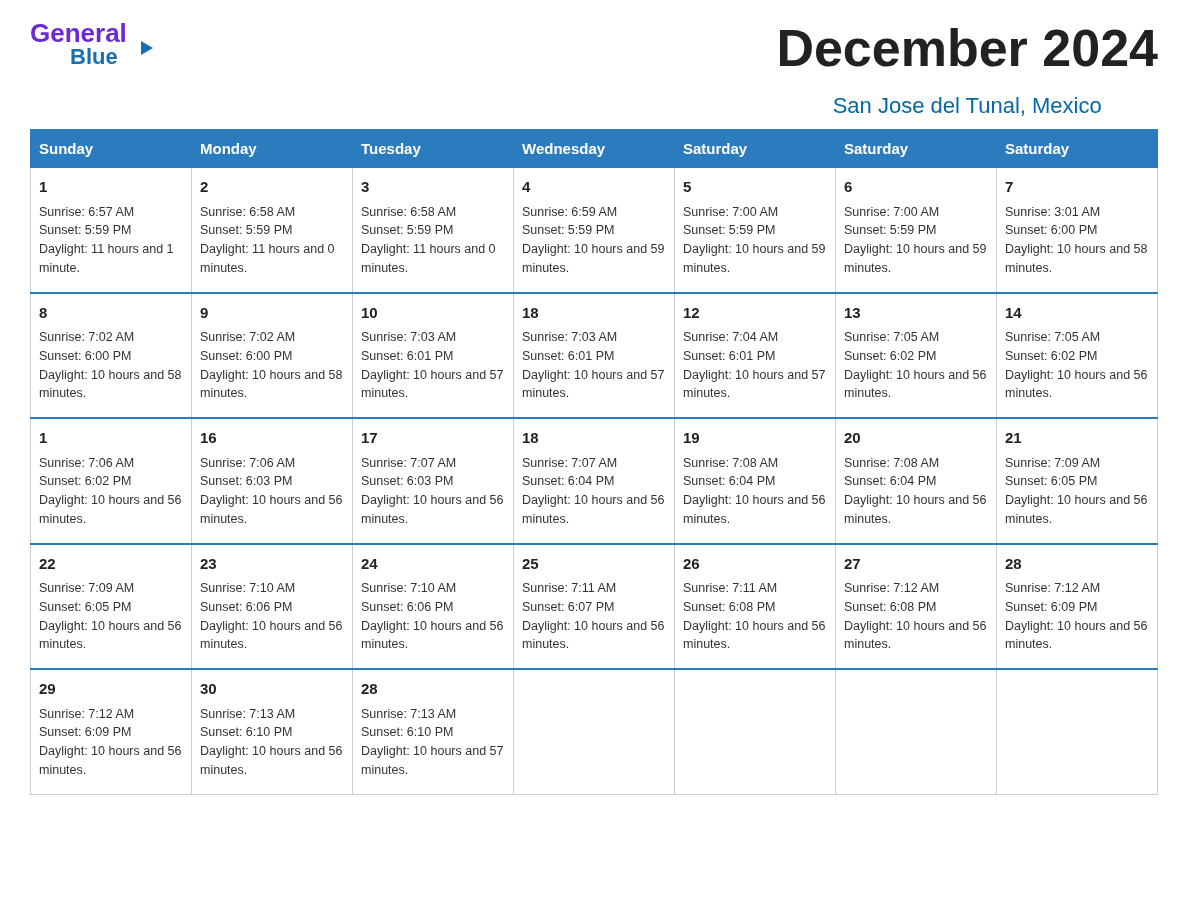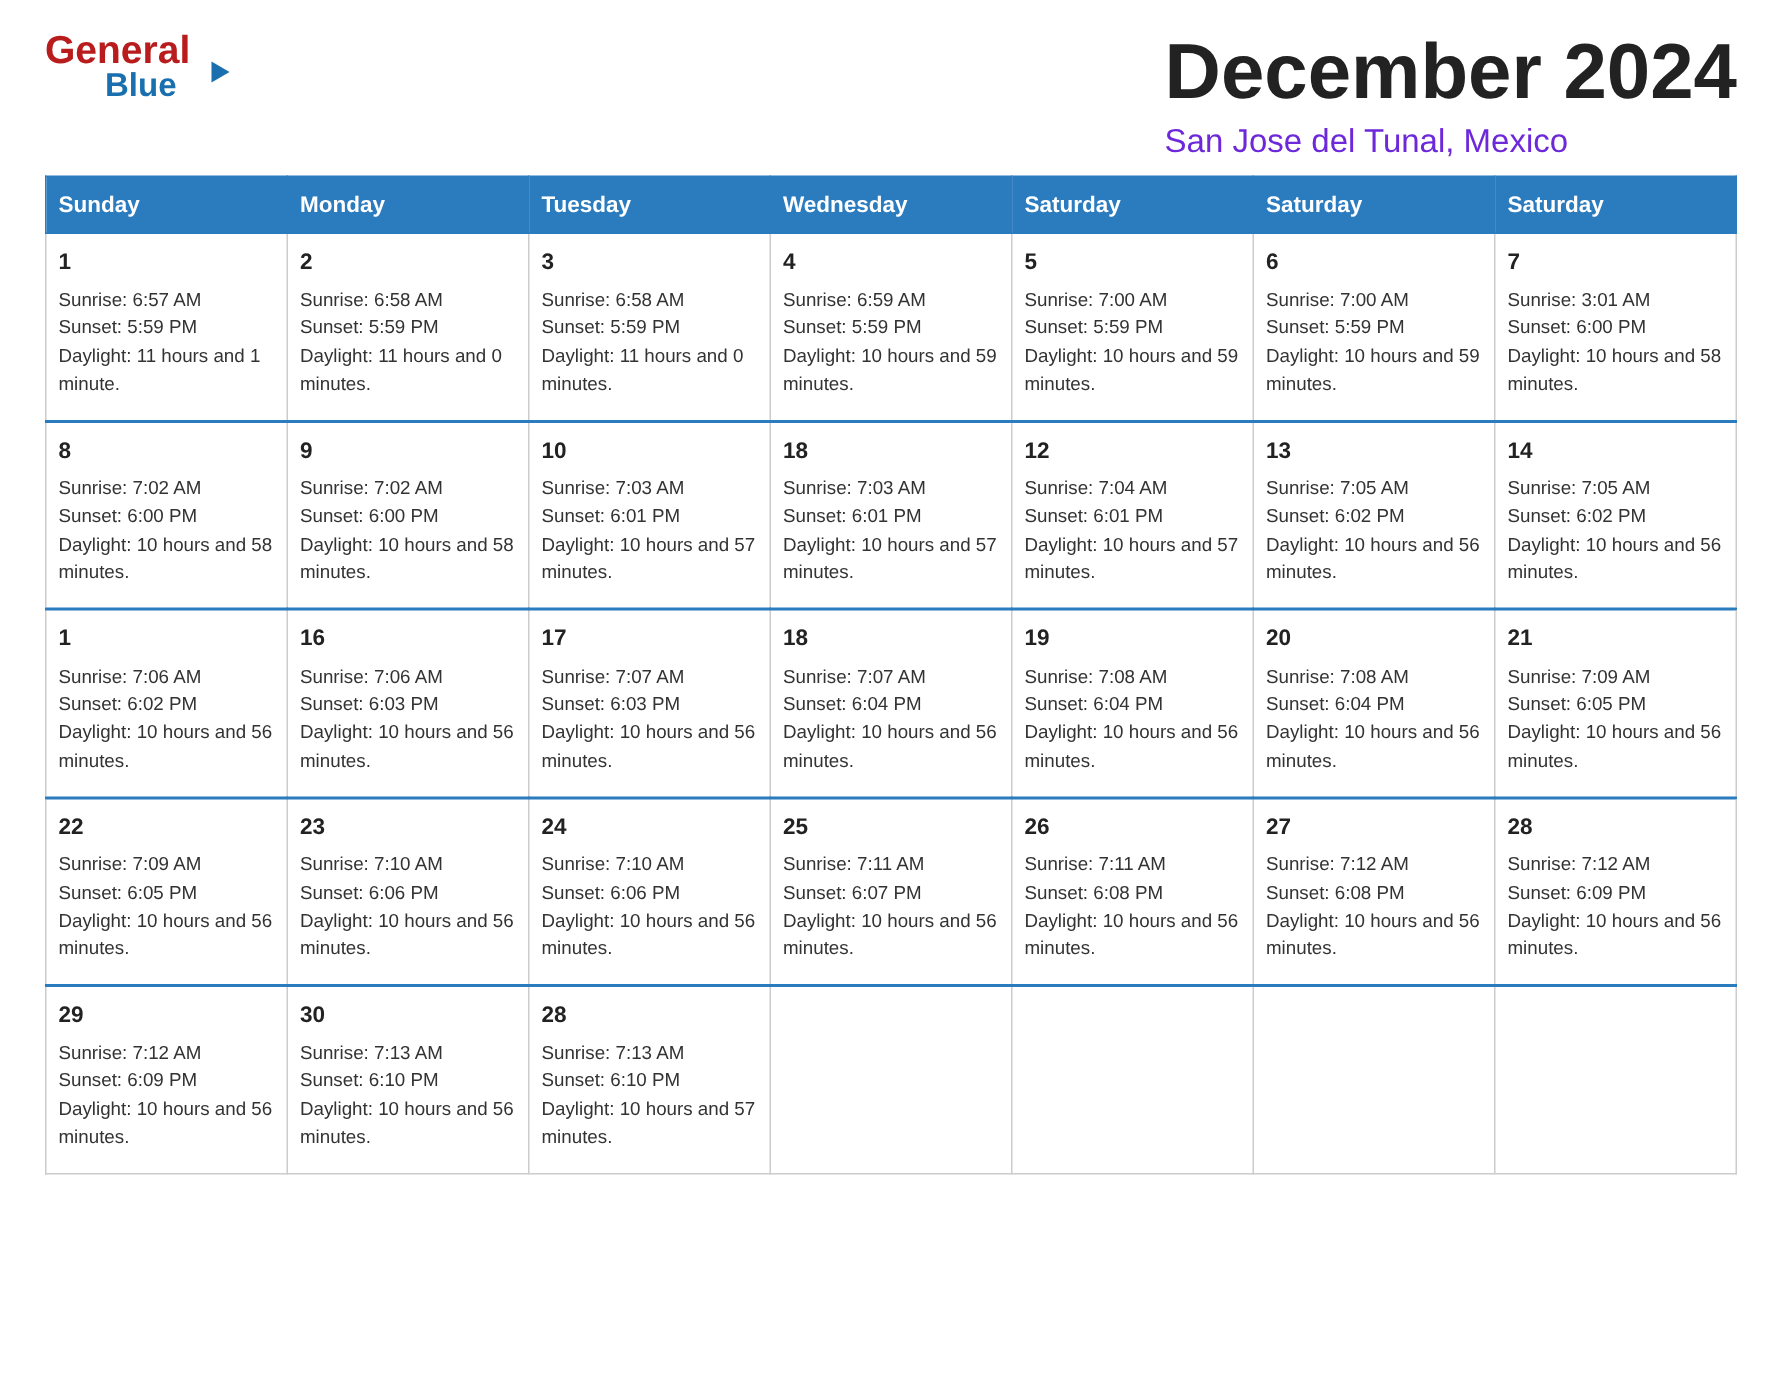--- a/index.html
+++ b/index.html
@@ -17,43 +17,43 @@
       margin-bottom: 10px;
     }
     .logo {
       display: flex;
       flex-direction: column;
       align-items: flex-start;
     }
     .logo-text {
       font-size: 26px;
       font-weight: bold;
-      color: #b91c1c;
+      color: #6d28d9;
       line-height: 1;
     }
     .logo-line2 {
       font-size: 22px;
       font-weight: bold;
       color: #1a6faf;
       margin-top: -2px;
       margin-left: 40px;
     }
     .title-section {
-      text-align: left;
+      text-align: center;
     }
     .main-title {
       font-size: 52px;
       font-weight: bold;
       color: #222;
       line-height: 1.1;
     }
     .subtitle {
       font-size: 22px;
-      color: #6d28d9;
-      margin-top: 4px;
+      color: #0369a1;
+      margin-top: 16px;
     }
     table {
       width: 100%;
       border-collapse: collapse;
       margin-top: 10px;
     }
     thead tr th {
       background-color: #2b7bbf;
       color: #fff;
       font-size: 15px;

